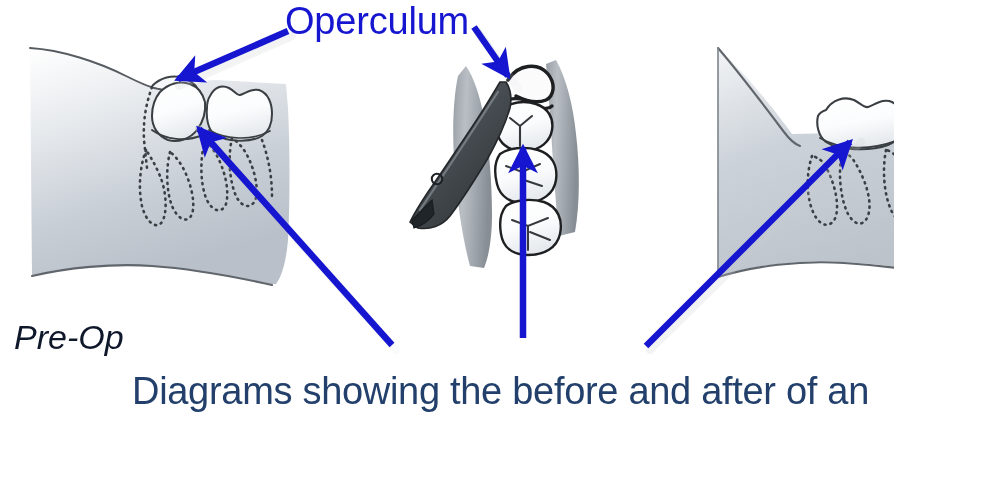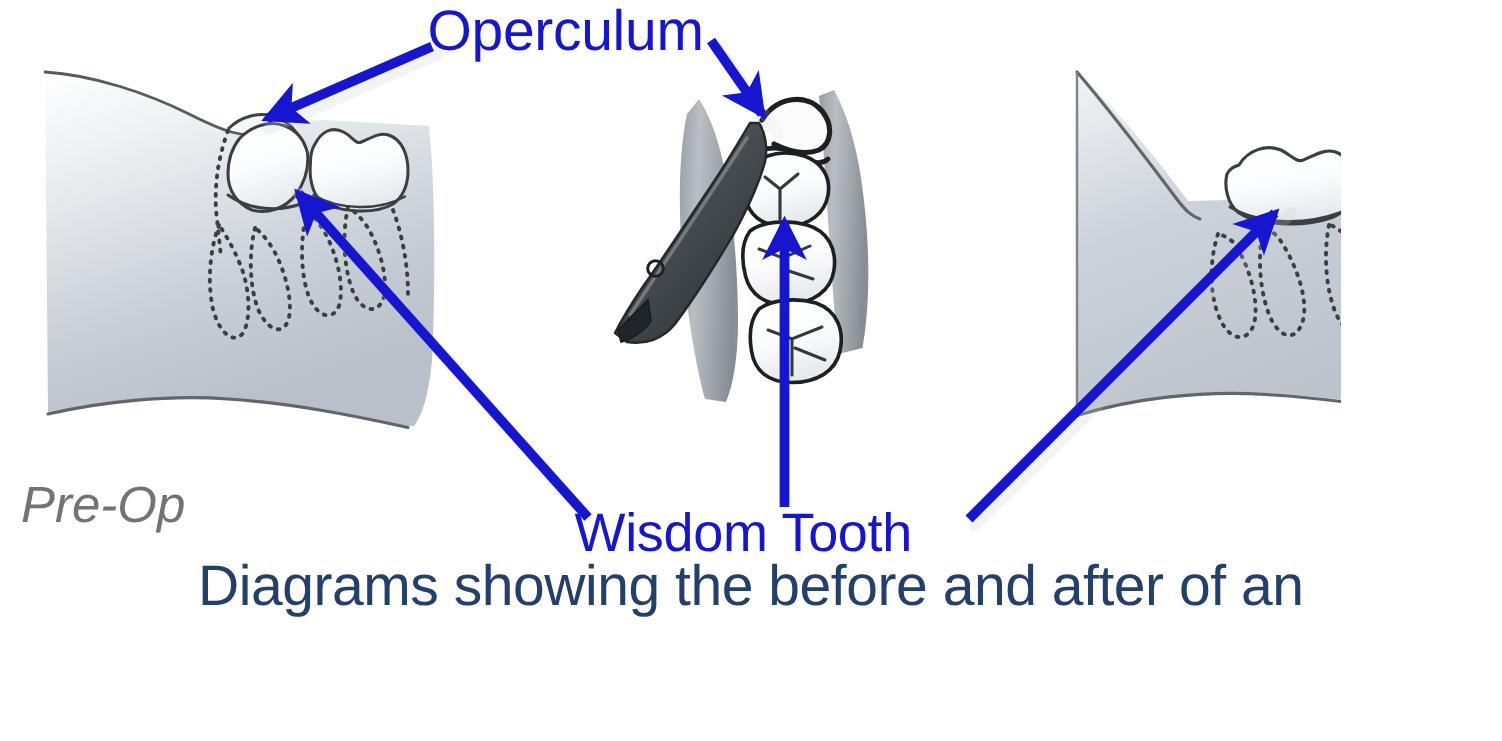--- a/index.html
+++ b/index.html
@@ -39,21 +39,21 @@
     top: 337px;
     font-size: 36px;
     color: #1616d0;
     letter-spacing: -0.2px;
   }
   #label-pre-op {
     left: 14px;
     top: 320px;
     font-size: 34px;
     font-style: italic;
-    color: #737373;
+    color: #0f172a;
   }
   #label-post-op {
     left: 841px;
     top: 320px;
     font-size: 34px;
     font-style: italic;
     color: #a4272c;
   }
   #caption {
     position: absolute;
@@ -240,21 +240,20 @@
       <line x1="392" y1="345" x2="199" y2="129" stroke="#1616d0" stroke-width="6.5" stroke-linecap="butt" marker-end="url(#arrowHead)"></line>
 
       <line x1="523" y1="338" x2="523" y2="148" stroke="#1616d0" stroke-width="6.5" stroke-linecap="butt" marker-end="url(#arrowHead)"></line>
 
       <line x1="646" y1="346" x2="850" y2="142" stroke="#1616d0" stroke-width="6.5" stroke-linecap="butt" marker-end="url(#arrowHead)"></line>
     </g>
   </svg>
 
   <div class="lbl" id="label-operculum">Operculum</div>
 
-  <div class="lbl" id="label-wisdom-tooth">Wisdom Tooth</div>
 
   <div class="lbl" id="label-pre-op">Pre-Op</div>
 
 
   <div id="caption">
     <span class="cap-line">Diagrams showing the before and after of an</span>
   </div>
 
 </div>
 

